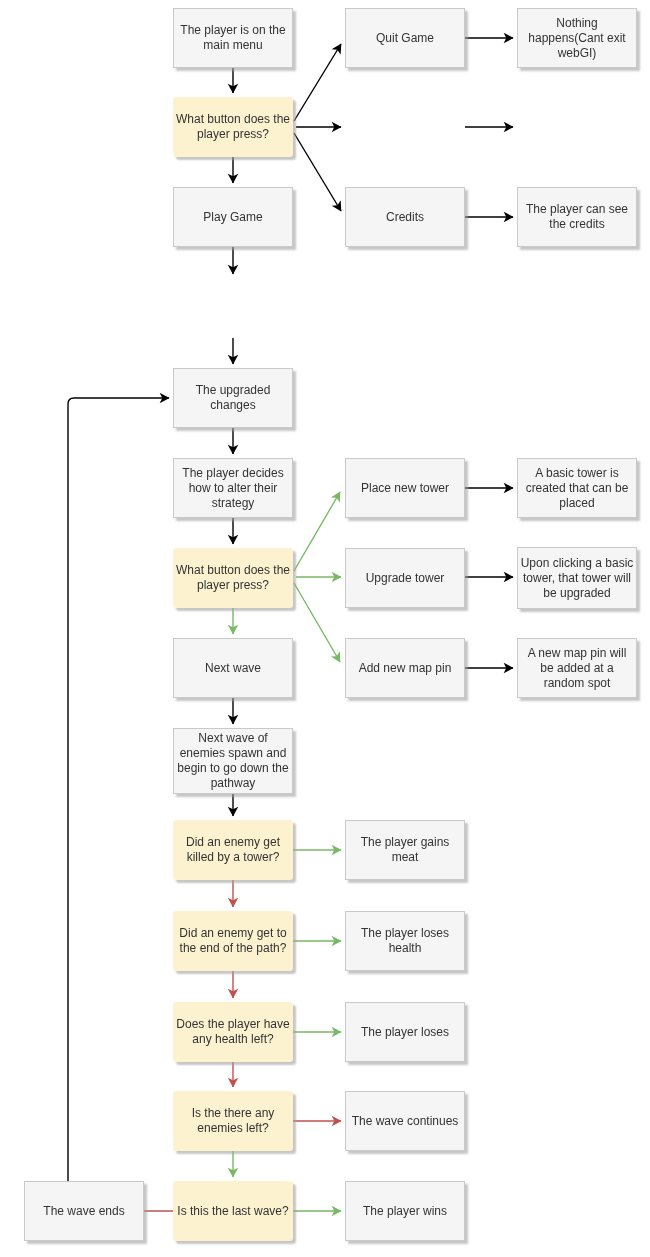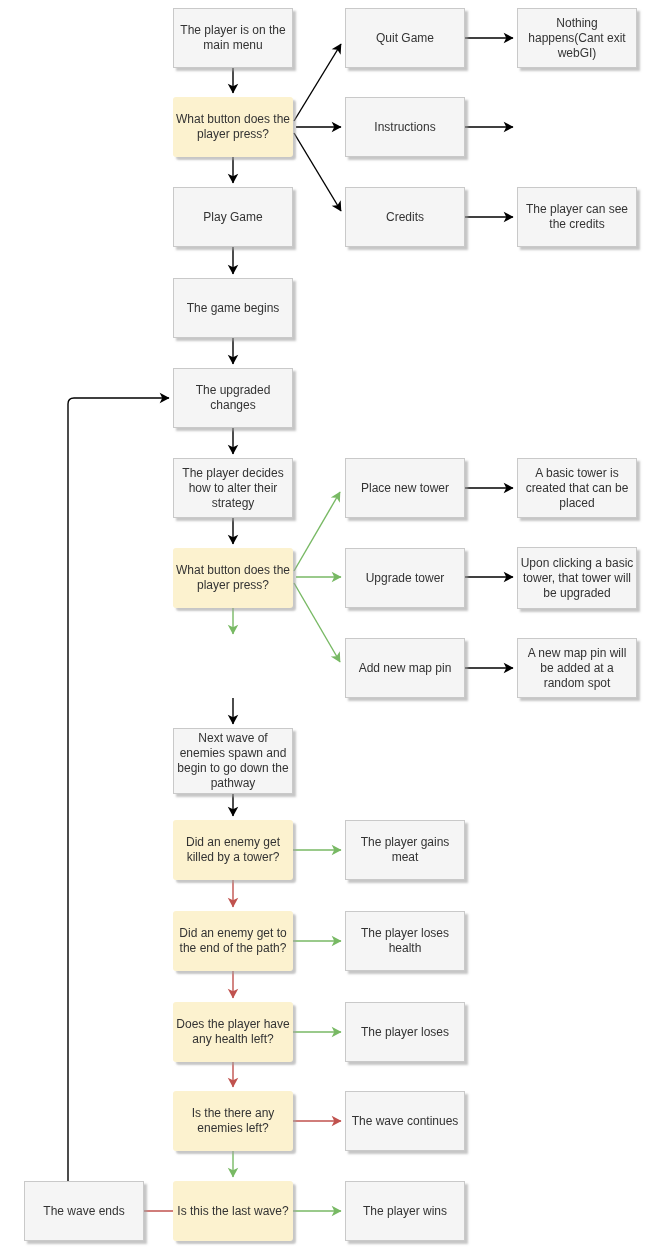--- a/index.html
+++ b/index.html
@@ -98,33 +98,32 @@
     <path class="e e-red" d="M233,880 L233,907" marker-end="url(#arrR)"></path>
     <path class="e e-red" d="M233,971 L233,998" marker-end="url(#arrR)"></path>
     <path class="e e-red" d="M233,1062 L233,1087" marker-end="url(#arrR)"></path>
     <path class="e e-red" d="M293,1121 L341,1121" marker-end="url(#arrR)"></path>
     <path class="e e-red" d="M173,1211 L132,1211" marker-end="url(#arrR)"></path>
   </svg>
 
   <div class="node gray" style="left:173px;top:8px">The player is on the main menu</div>
   <div class="node decision" style="left:173px;top:97px">What button does the player press?</div>
   <div class="node gray" style="left:173px;top:187px">Play Game</div>
-  <div class="node gray" style="left:173px;top:278px">The game begins</div>
   <div class="node gray" style="left:173px;top:368px">The upgraded changes</div>
   <div class="node gray" style="left:173px;top:458px">The player decides how to alter their strategy</div>
   <div class="node decision" style="left:173px;top:548px">What button does the player press?</div>
+  <div class="node gray" style="left:173px;top:638px">Next wave</div>
   <div class="node gray" style="left:173px;top:728px;height:66px">Next wave of enemies spawn and begin to go down the pathway</div>
   <div class="node decision" style="left:173px;top:820px">Did an enemy get killed by a tower?</div>
   <div class="node decision" style="left:173px;top:911px">Did an enemy get to the end of the path?</div>
   <div class="node decision" style="left:173px;top:1002px">Does the player have any health left?</div>
   <div class="node decision" style="left:173px;top:1091px">Is the there any enemies left?</div>
   <div class="node decision" style="left:173px;top:1181px">Is this the last wave?</div>
 
   <div class="node gray" style="left:345px;top:8px">Quit Game</div>
-  <div class="node gray" style="left:345px;top:97px">Instructions</div>
   <div class="node gray" style="left:345px;top:187px">Credits</div>
   <div class="node gray" style="left:345px;top:458px">Place new tower</div>
   <div class="node gray" style="left:345px;top:548px">Upgrade tower</div>
   <div class="node gray" style="left:345px;top:638px">Add new map pin</div>
   <div class="node gray" style="left:345px;top:820px">The player gains meat</div>
   <div class="node gray" style="left:345px;top:911px">The player loses health</div>
   <div class="node gray" style="left:345px;top:1002px">The player loses</div>
   <div class="node gray" style="left:345px;top:1091px">The wave continues</div>
   <div class="node gray" style="left:345px;top:1181px">The player wins</div>
 

